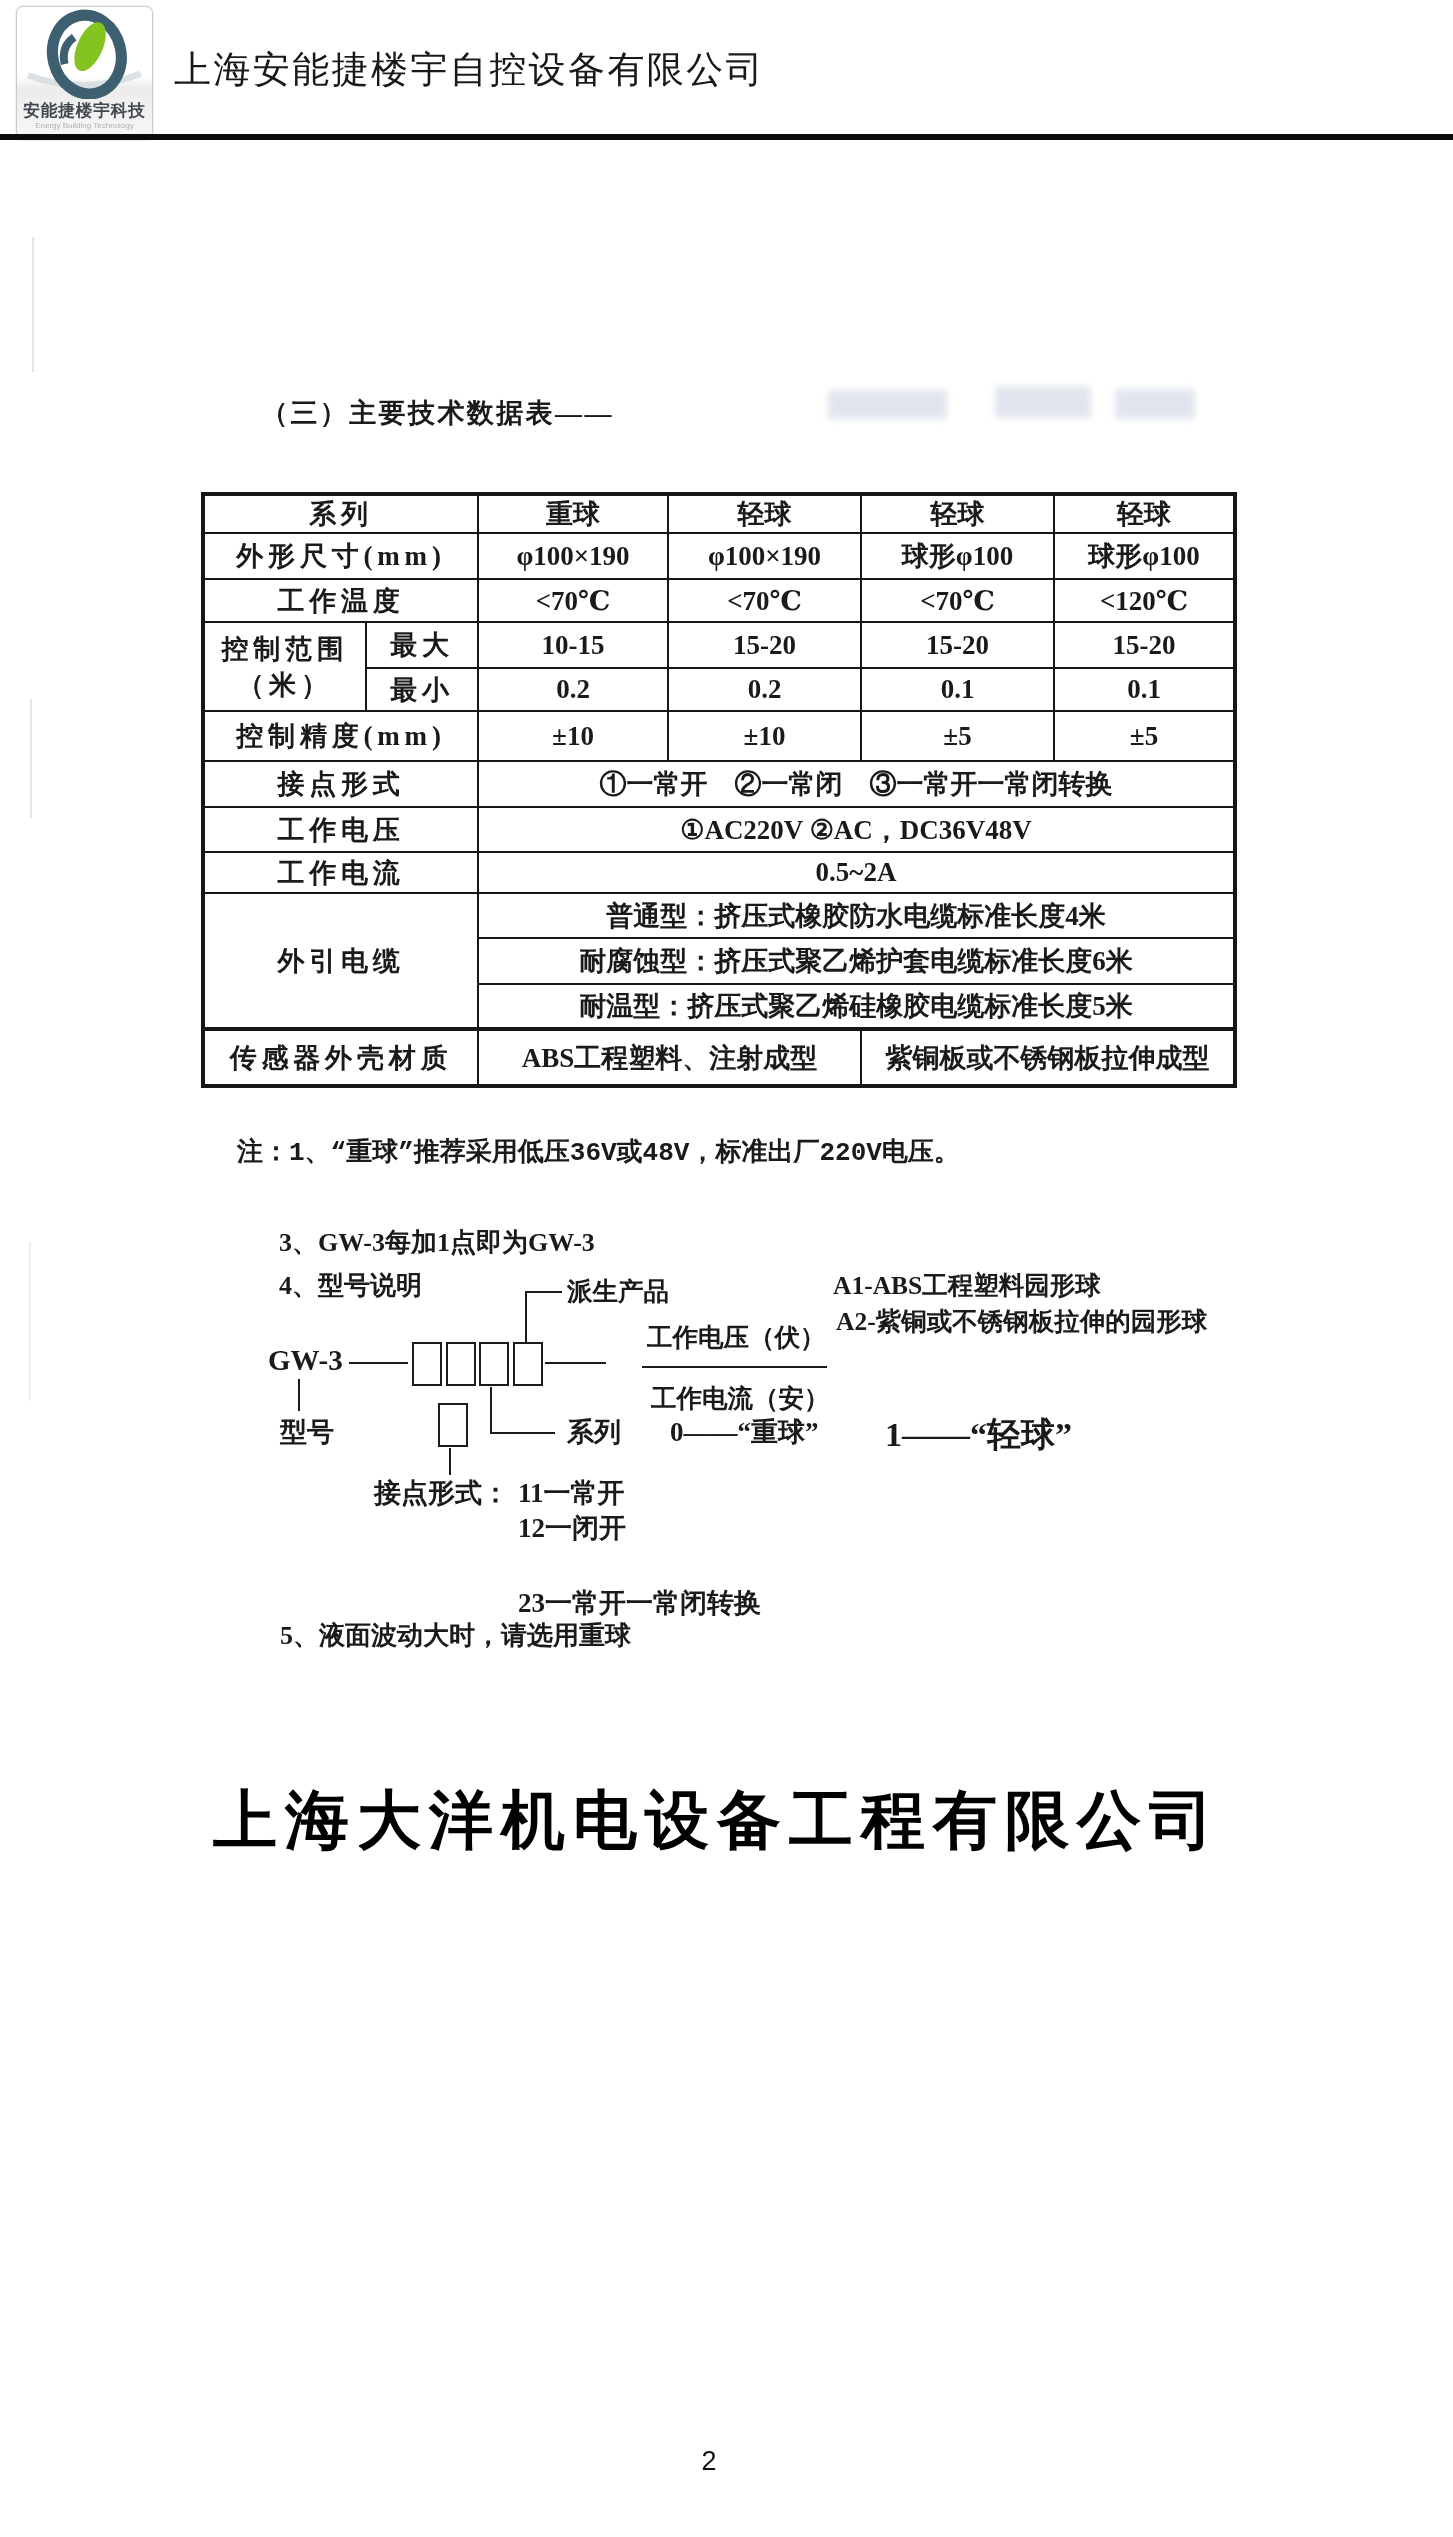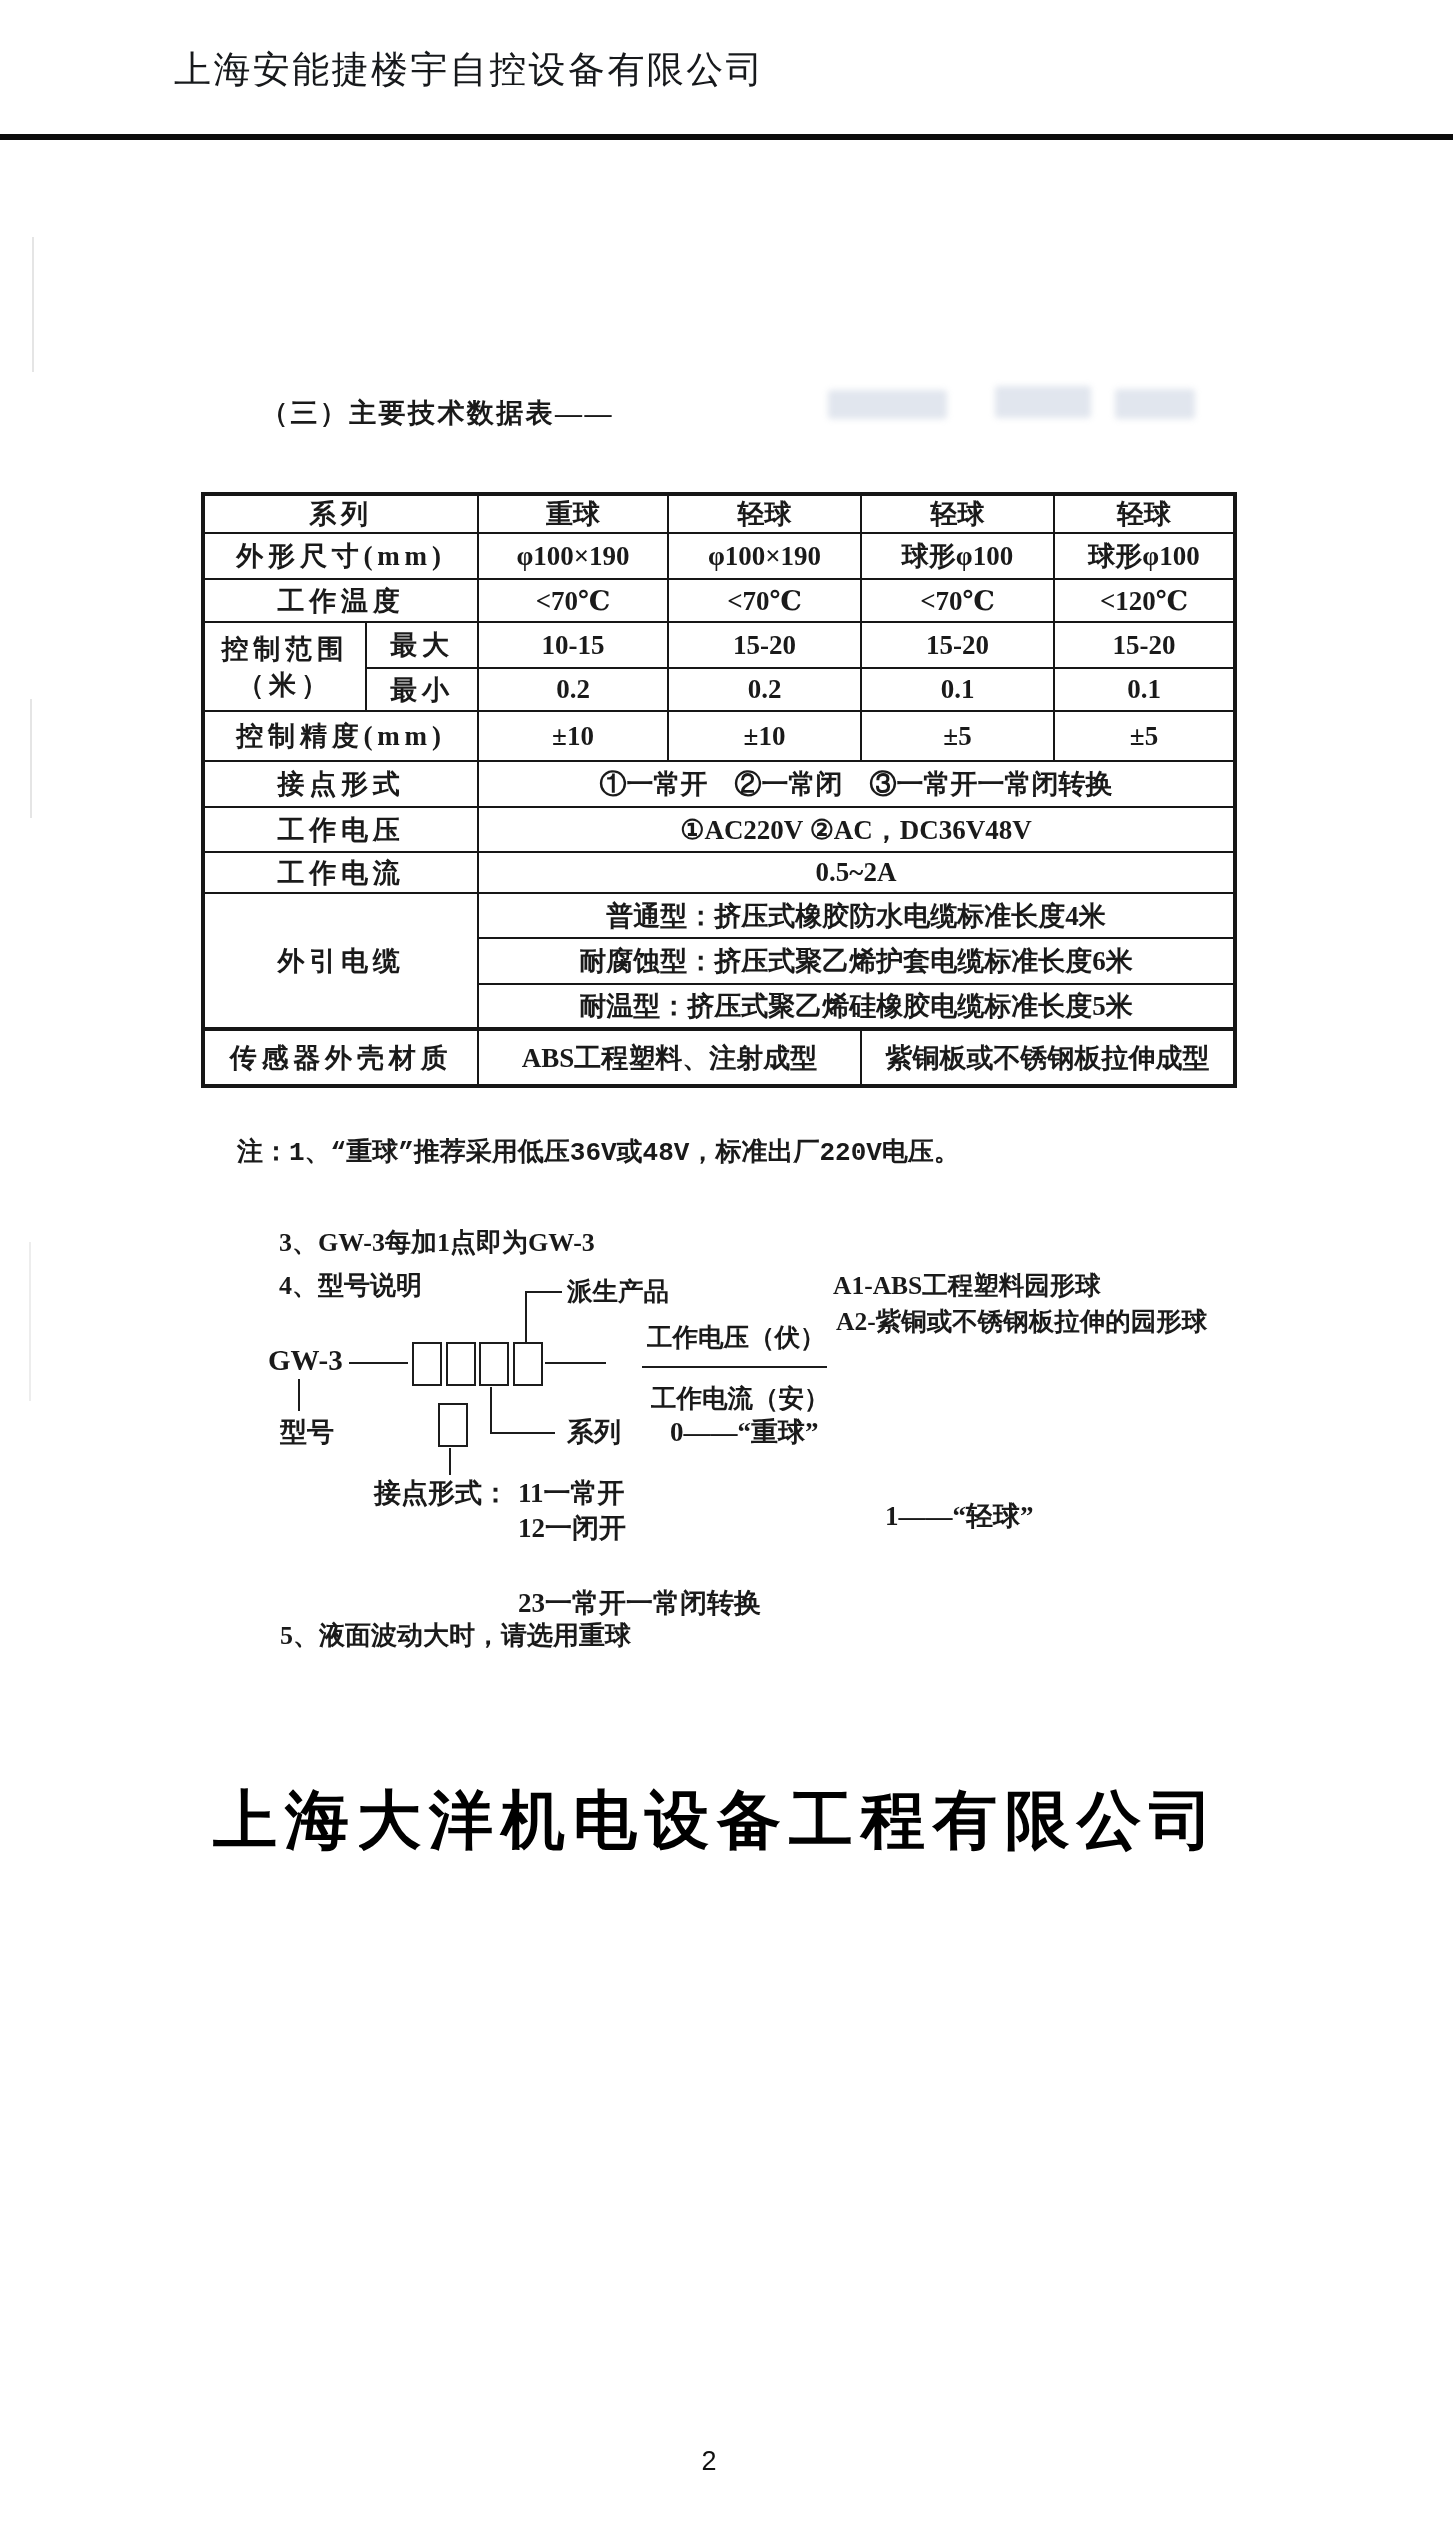--- a/index.html
+++ b/index.html
@@ -59,20 +59,30 @@
   .big-title{position:absolute; left:213px; top:1777px; font-size:64px; font-weight:bold;
     letter-spacing:8px; color:#000; white-space:nowrap;}
   .page-num{position:absolute; left:669px; top:2446px; width:80px; text-align:center;
     font-size:27px; font-family:"Liberation Sans","DejaVu Sans",sans-serif; color:#111;}
 </style>
 </head>
 <body>
 
 <div class="page">
 
+  <div class="logo-card">
+    <svg width="135" height="92" viewBox="0 0 170 116">
+      <path d="M14 86 Q85 112 156 84" stroke="#ccd4d8" stroke-width="8" fill="none" opacity="0.7"></path>
+      <ellipse cx="88" cy="60" rx="43" ry="50" fill="none" stroke="#3e5f70" stroke-width="14" transform="rotate(-14 88 60)"></ellipse>
+      <path d="M60 72 Q55 50 72 38" stroke="#3e5f70" stroke-width="10" fill="none"></path>
+      <ellipse cx="92" cy="50" rx="16" ry="33" fill="#85c320" transform="rotate(24 92 50)"></ellipse>
+    </svg>
+    <div class="logo-cn">安能捷楼宇科技</div>
+    <div class="logo-en">Energy Building Technology</div>
+  </div>
   <div class="company-name">上海安能捷楼宇自控设备有限公司</div>
   <div class="header-rule"></div>
 
   <div class="ghost" style="left:828px; top:384px; width:382px; height:48px;">
     <div class="blob" style="left:0; top:6.4px; width:119px; height:29px;"></div>
     <div class="blob" style="left:167px; top:1.6px; width:96px; height:32px;"></div>
     <div class="blob" style="left:287px; top:4.8px; width:80px; height:30px;"></div>
   </div>
   <div class="edge-line" style="left:32px; top:237px; height:135px;"></div>
   <div class="edge-line" style="left:30px; top:699px; height:119px;"></div>
@@ -193,21 +203,21 @@
   <div class="dline" style="left:298px; top:1379px; width:2.4px; height:32px;"></div>
   <div class="dtext" style="left:280px; top:1414px; font-size:27px;">型号</div>
 
   <div class="dbox" style="left:438px; top:1403px;"></div>
   <div class="dline" style="left:449px; top:1448px; width:2.4px; height:27px;"></div>
 
   <div class="dline" style="left:490px; top:1387px; width:2.4px; height:47px;"></div>
   <div class="dline" style="left:490px; top:1432px; width:65px; height:2.4px;"></div>
   <div class="dtext" style="left:567px; top:1414px; font-size:27px;">系列</div>
   <div class="dtext" style="left:670px; top:1414px; font-size:27px;">0——“重球”</div>
-  <div class="dtext" style="left:885px; top:1498px; font-size:27px;">1——“轻球”</div>
+  <div class="dtext" style="left:885px; top:1412px; font-size:34px;">1——“轻球”</div>
 
   <div class="dtext" style="left:374px; top:1475px; font-size:27px;">接点形式：</div>
   <div class="dtext" style="left:518px; top:1475px; font-size:27px;text-align:right;">11一常开</div>
   <div class="dtext" style="left:518px; top:1510px; font-size:27px;">12一闭开</div>
   <div class="dtext" style="left:518px; top:1545px; font-size:27px;margin-top:40px;">23一常开一常闭转换</div>
 
   <div class="note" style="left:280px; top:1618px;">5、液面波动大时，请选用重球</div>
 
   <div class="big-title">上海大洋机电设备工程有限公司</div>
   <div class="page-num">2</div>

